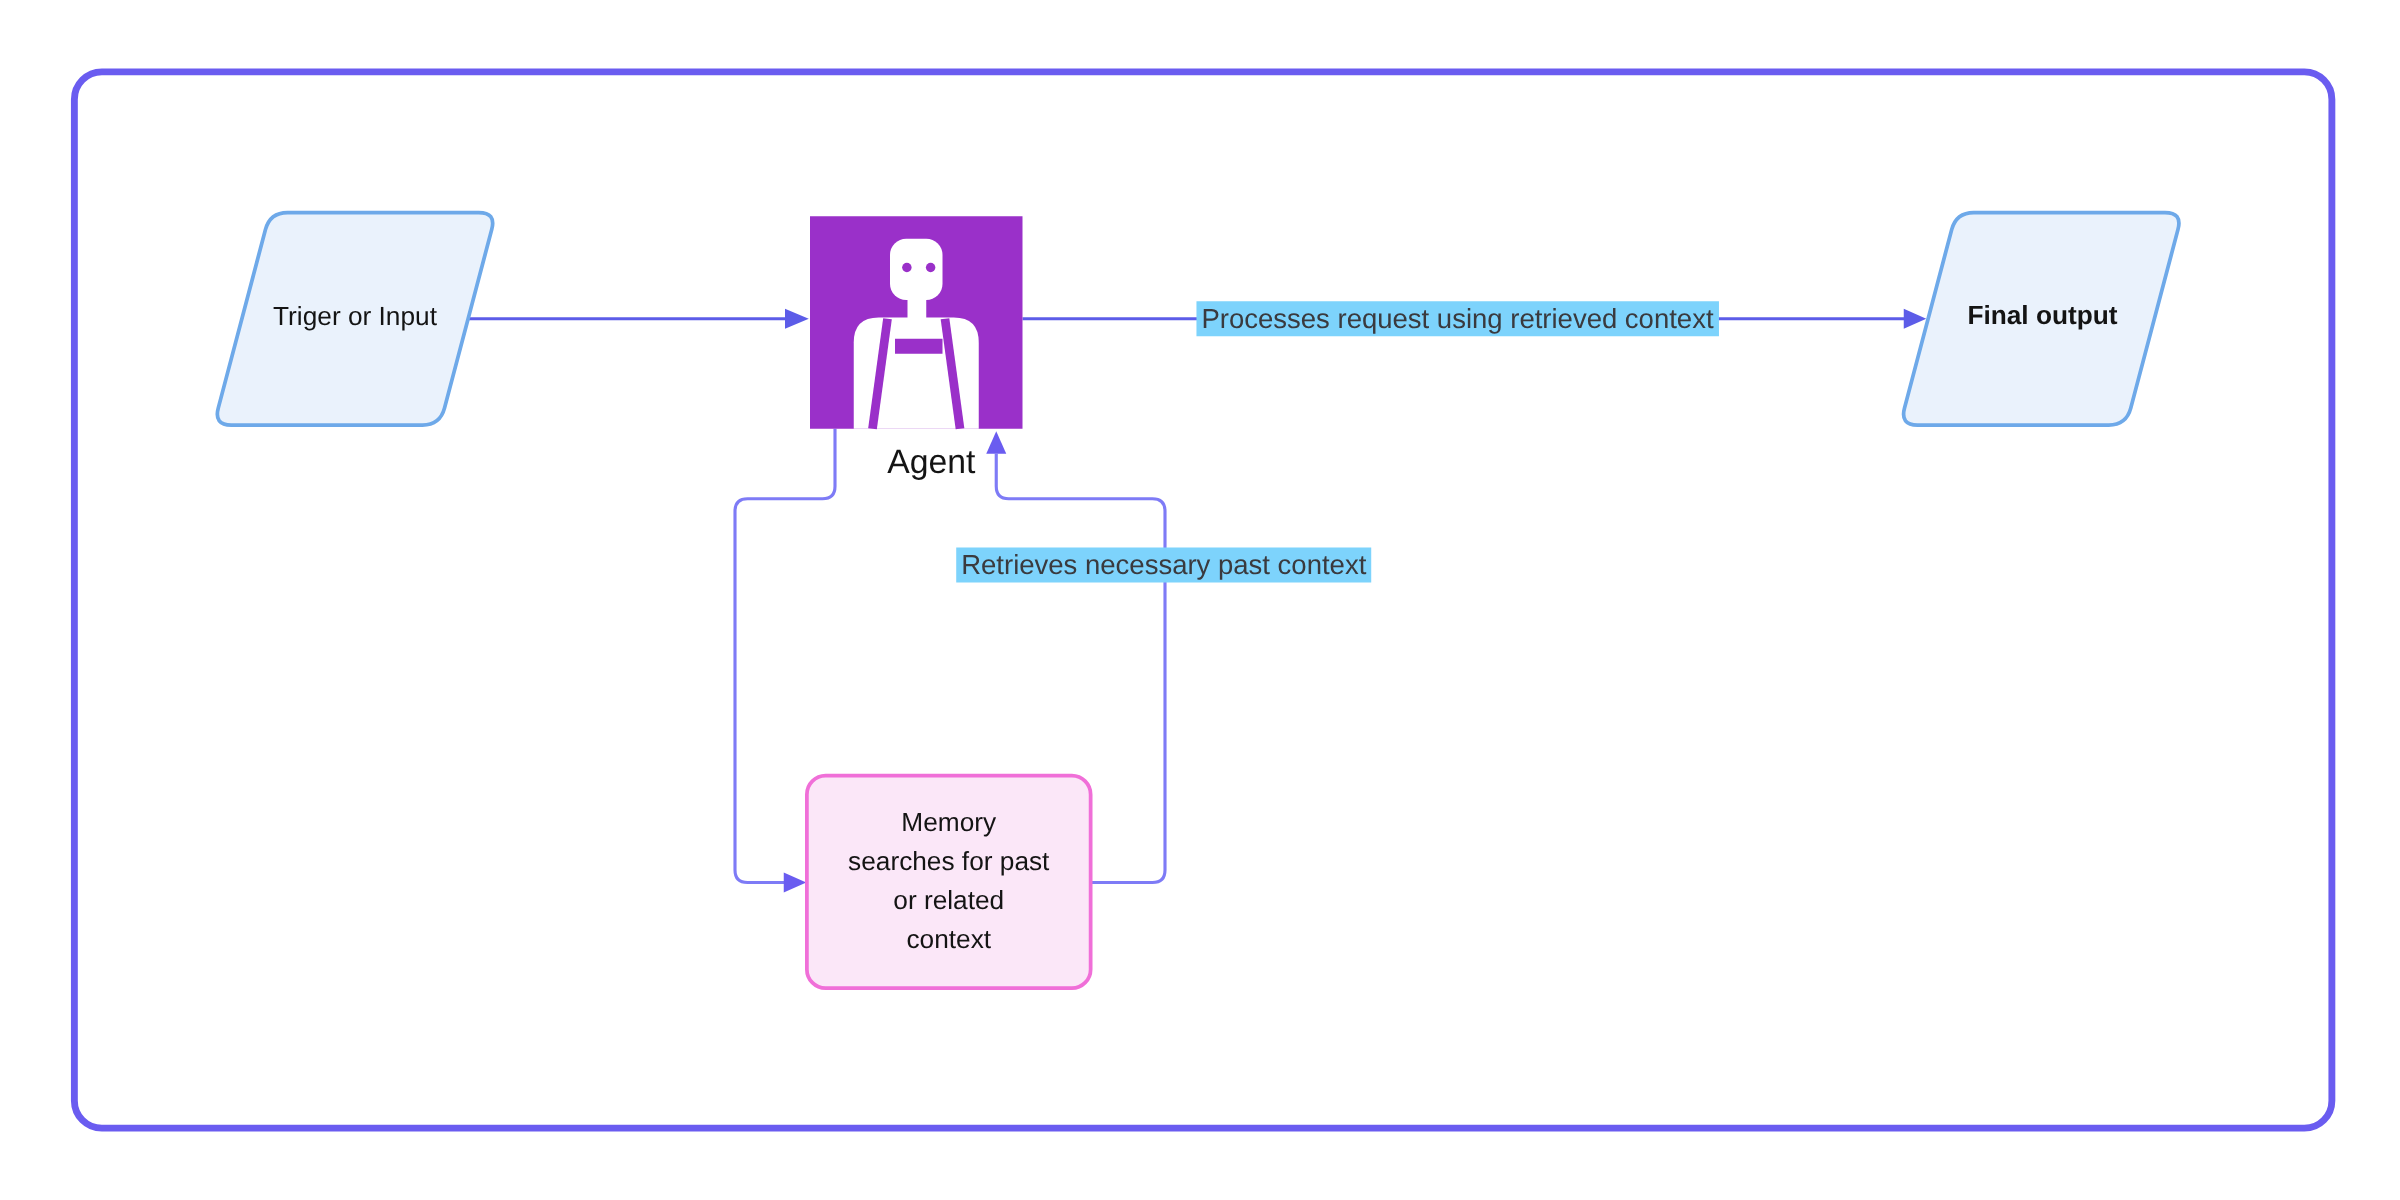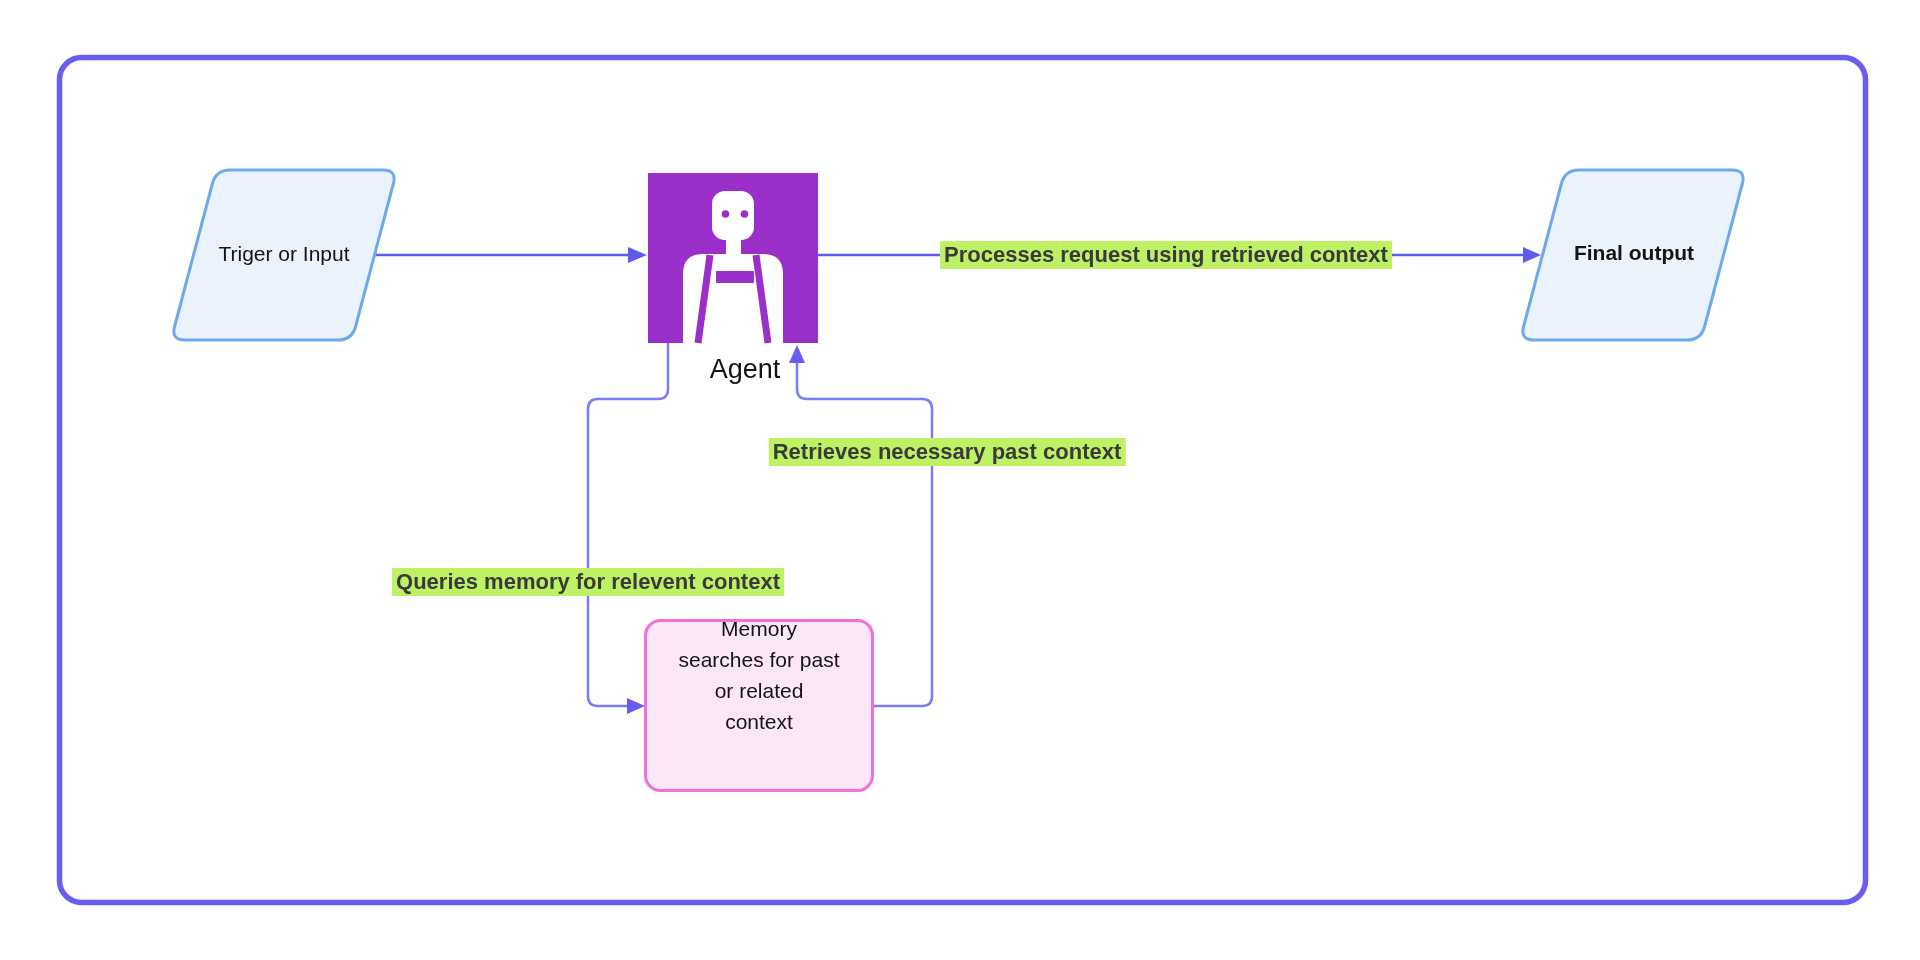--- a/index.html
+++ b/index.html
@@ -33,23 +33,23 @@
     line-height: 31px;
   }
   .lbl.agent-title {
     font-size: 27px;
   }
   .edge-lbl {
     position: absolute;
     transform: translate(-50%, -50%);
     white-space: nowrap;
     color: #3A3A3E;
-    background: #bef264;
+    background: #7dd3fc;
     font-size: 22px;
-    font-weight: 700;
+    font-weight: 400;
     line-height: 26px;
     padding: 1px 4px;
   }
 </style>
 </head>
 <body>
 
 <div id="canvas">
 
   <svg id="diagram-svg" width="1920" height="960" viewBox="0 0 1920 960">
@@ -94,24 +94,23 @@
       </g>
     </g>
   </svg>
 
   <div class="lbl" style="left:284px; top:254px;">Triger or Input</div>
 
   <div class="lbl agent-title" style="left:733px; top:369px;margin-left:12px;">Agent</div>
 
   <div class="lbl" style="left:1634px; top:253px;font-weight:bold;">Final output</div>
 
-  <div class="lbl multiline" style="left:759px; top:675px;">Memory
+  <div class="lbl multiline" style="left:759px; top:705px;">Memory
 searches for past
 or related
 context</div>
 
   <div class="edge-lbl" style="left:1166px; top:255px;">Processes request using retrieved context</div>
 
-  <div class="edge-lbl" style="left:588px; top:582px;">Queries memory for relevent context</div>
 
-  <div class="edge-lbl" style="left:931px; top:452px;margin-left:16px;">Retrieves necessary past context</div>
+  <div class="edge-lbl" style="left:931px; top:452px;">Retrieves necessary past context</div>
 
 </div>
 
 </body></html>

